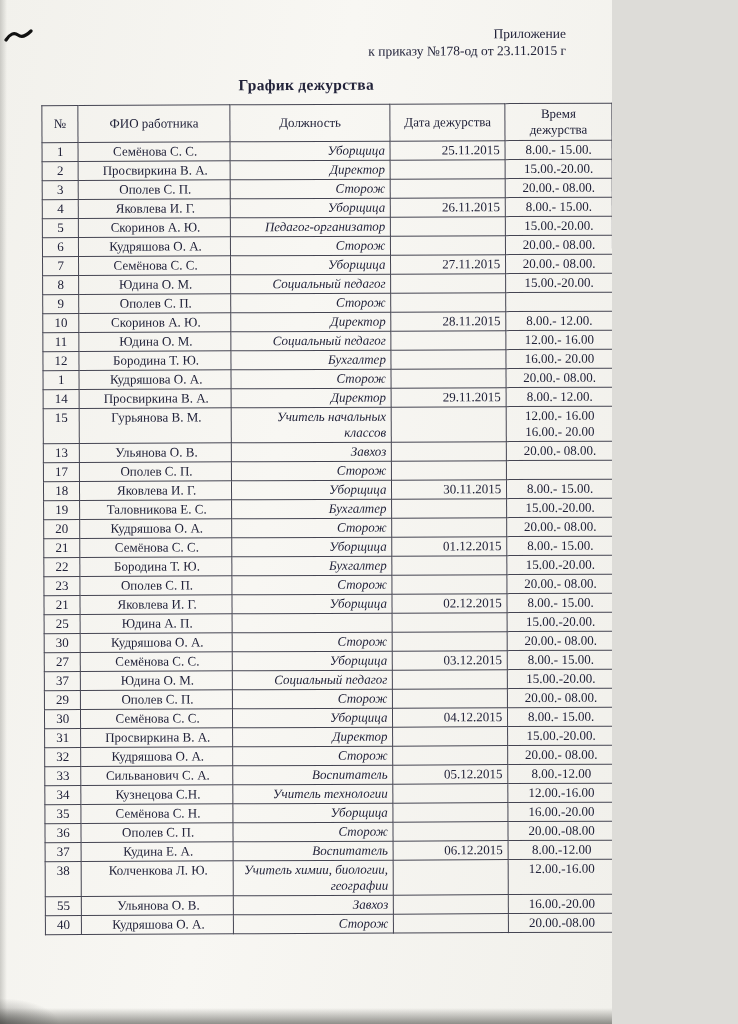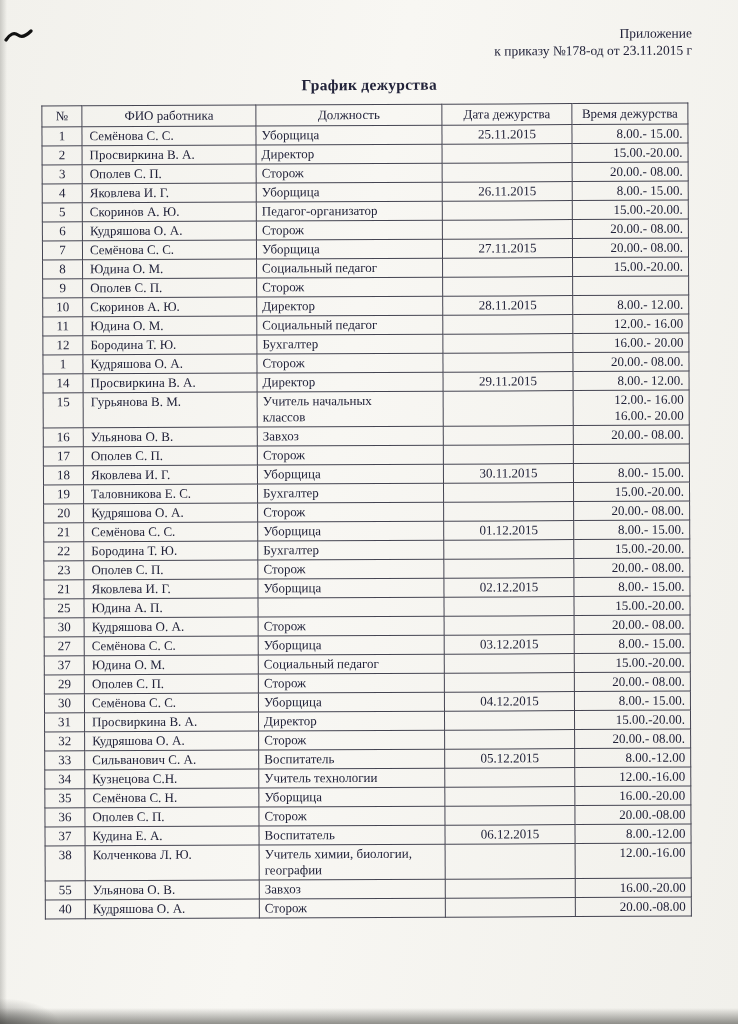--- a/index.html
+++ b/index.html
@@ -10,21 +10,21 @@
   *{box-sizing:border-box;}
   html,body{margin:0;padding:0;}
   body{
     width:738px;height:1024px;overflow:hidden;
     background:#dddcd8;
     font-family:"Liberation Serif", serif;
     color:var(--ink);
   }
   .sheet{
     position:relative;
-    width:738px;height:1024px;
+    width:612px;height:1024px;
     background:linear-gradient(100deg,#f2f1ec 0%, #f8f7f3 45%, #f1f0eb 100%);
     overflow:hidden;
   }
   .content{
     transform:rotate(-0.25deg);
     transform-origin:50% 0;
   }
   .appendix{
     margin:26px 46px 0 0;
     text-align:right;
@@ -52,24 +52,24 @@
     overflow:hidden;
   }
   th{
     font-weight:normal;
     text-align:center;
     padding:2px 6px;
     vertical-align:middle;
   }
   td{padding:1px 5px;}
   td.c-num{text-align:center;}
-  td.c-name{text-align:left;padding-left:7px;}
-  td.c-pos{text-align:left;}
-  td.c-date{text-align:center;margin-top:28px;}
-  td.c-time{text-align:right;}
+  td.c-name{text-align:center;padding-left:7px;}
+  td.c-pos{text-align:right;font-style:italic;}
+  td.c-date{text-align:right;margin-top:28px;}
+  td.c-time{text-align:center;}
   .ink-mark{
     position:absolute;left:4px;top:26px;
     width:30px;height:20px;
   }
   .scan-left{
     position:absolute;left:0;top:0;bottom:0;width:7px;
     background:linear-gradient(90deg, rgba(110,110,105,.30), rgba(110,110,105,0));
     pointer-events:none;
   }
   .scan-bottom{
@@ -233,21 +233,21 @@
     <td class="c-num">15</td>
     <td class="c-name">Гурьянова В. М.</td>
     <td class="c-pos">Учитель начальных
 классов</td>
     <td class="c-date"></td>
     <td class="c-time">12.00.- 16.00
 16.00.-  20.00</td>
   </tr>
 
   <tr>
-    <td class="c-num">16</td>
+    <td class="c-num">13</td>
     <td class="c-name">Ульянова О. В.</td>
     <td class="c-pos">Завхоз</td>
     <td class="c-date"></td>
     <td class="c-time">20.00.- 08.00.</td>
   </tr>
 
   <tr>
     <td class="c-num">17</td>
     <td class="c-name">Ополев С. П.</td>
     <td class="c-pos">Сторож</td>

